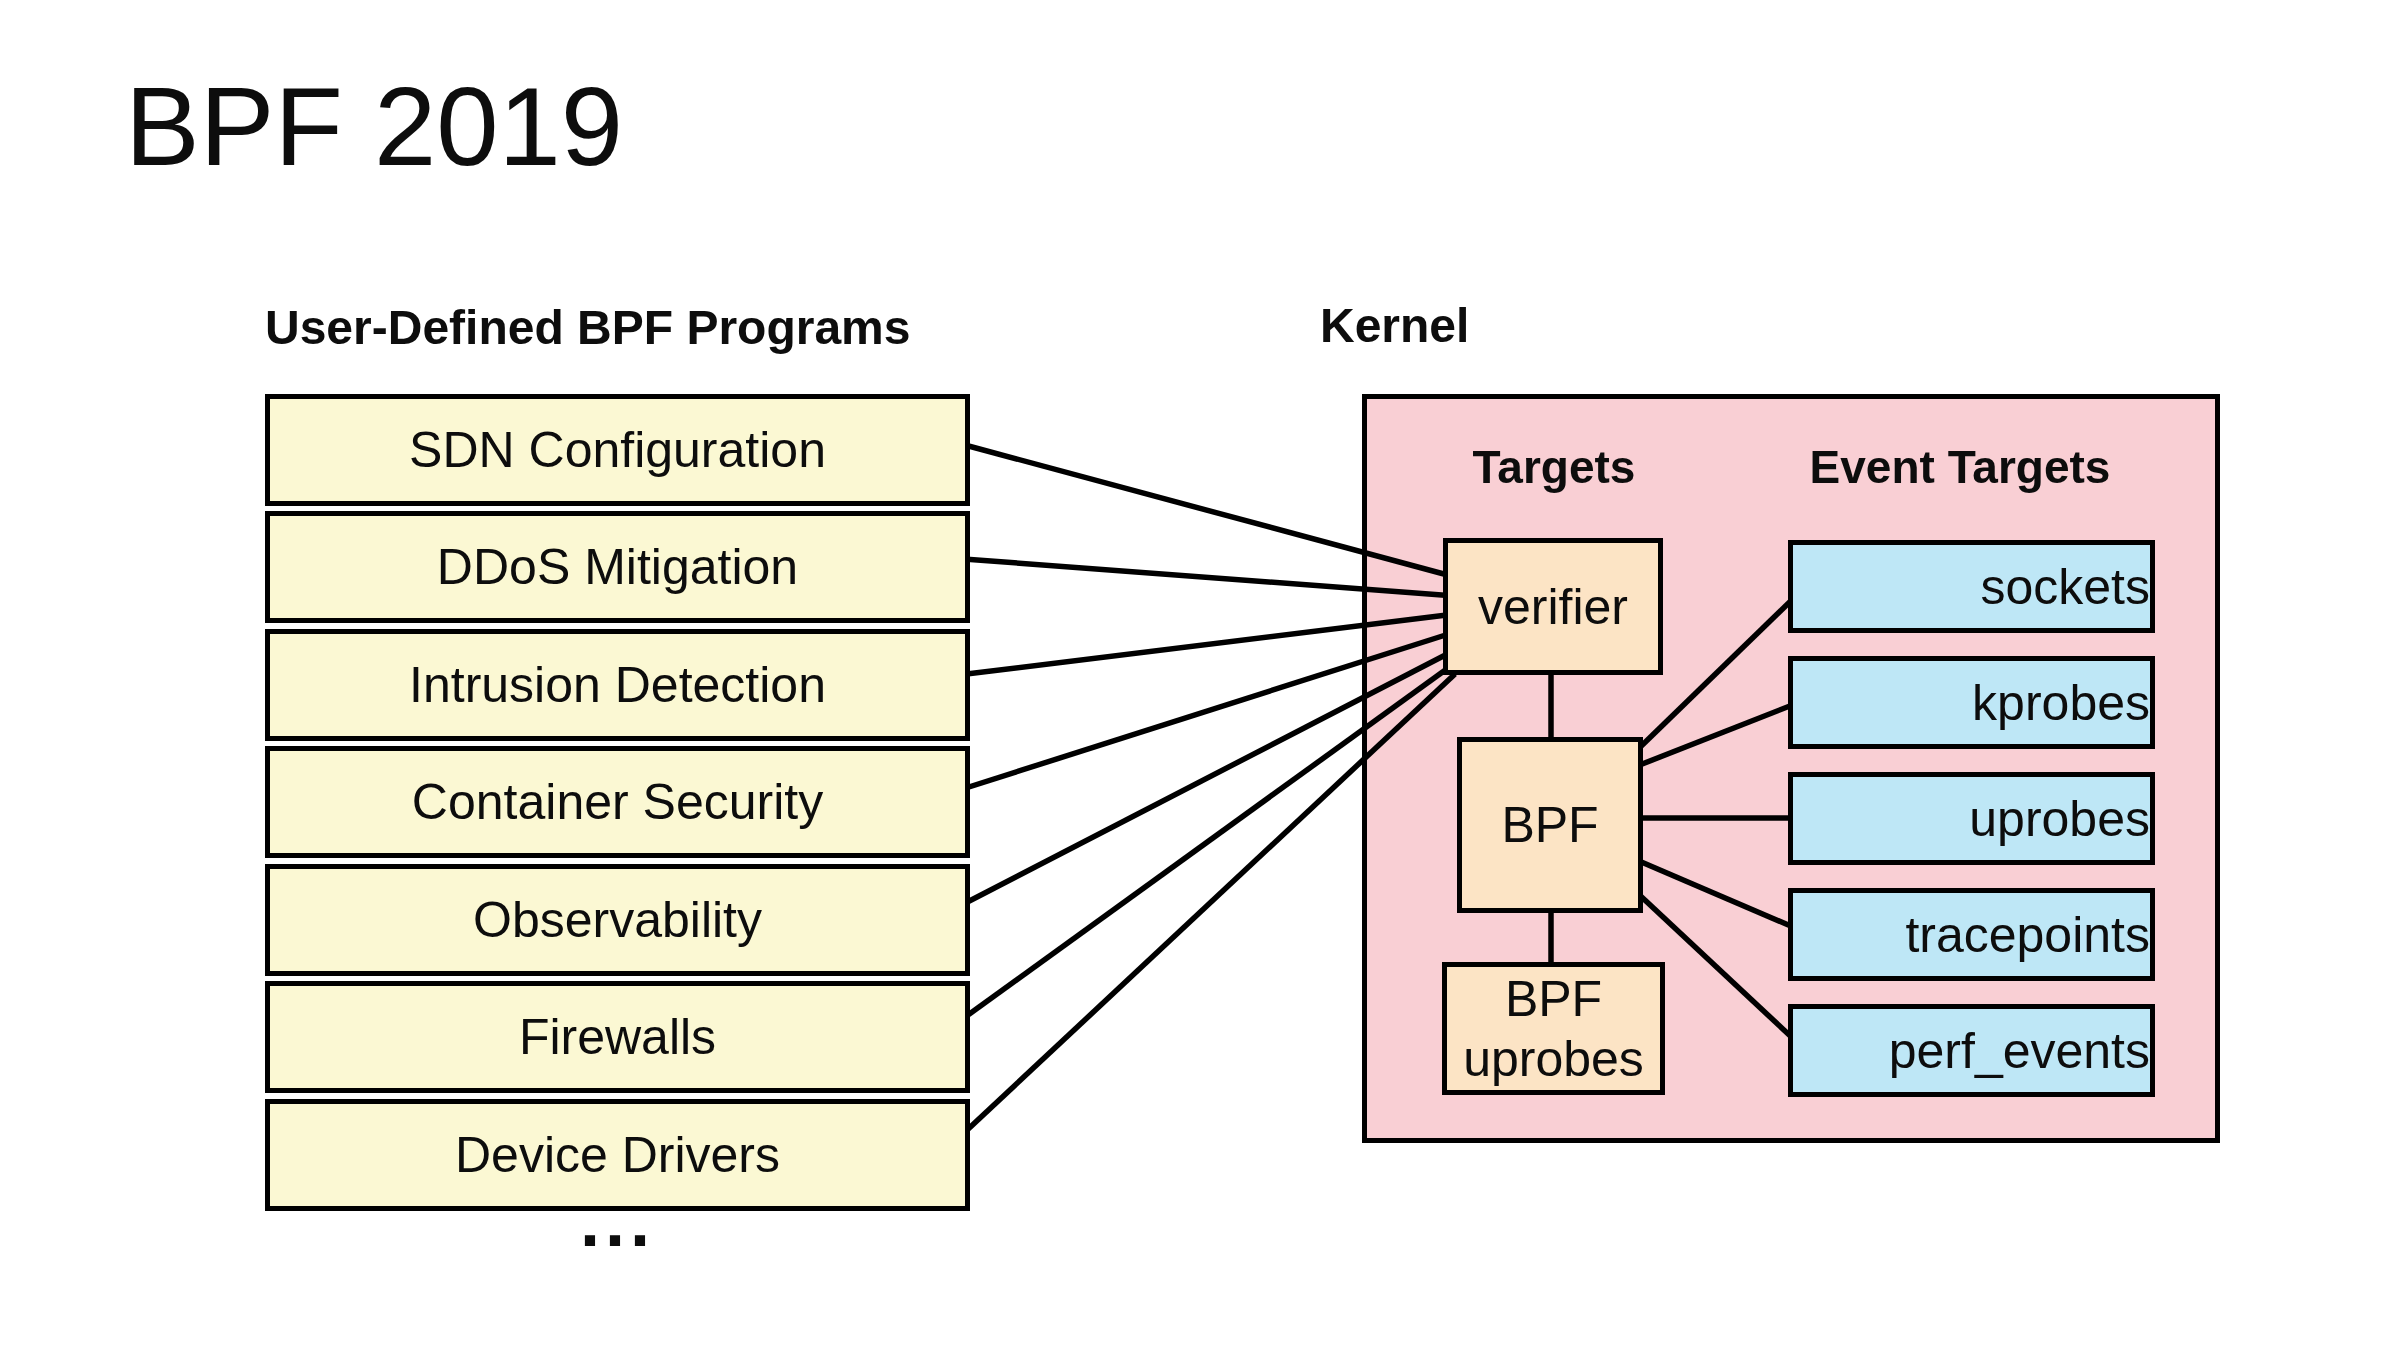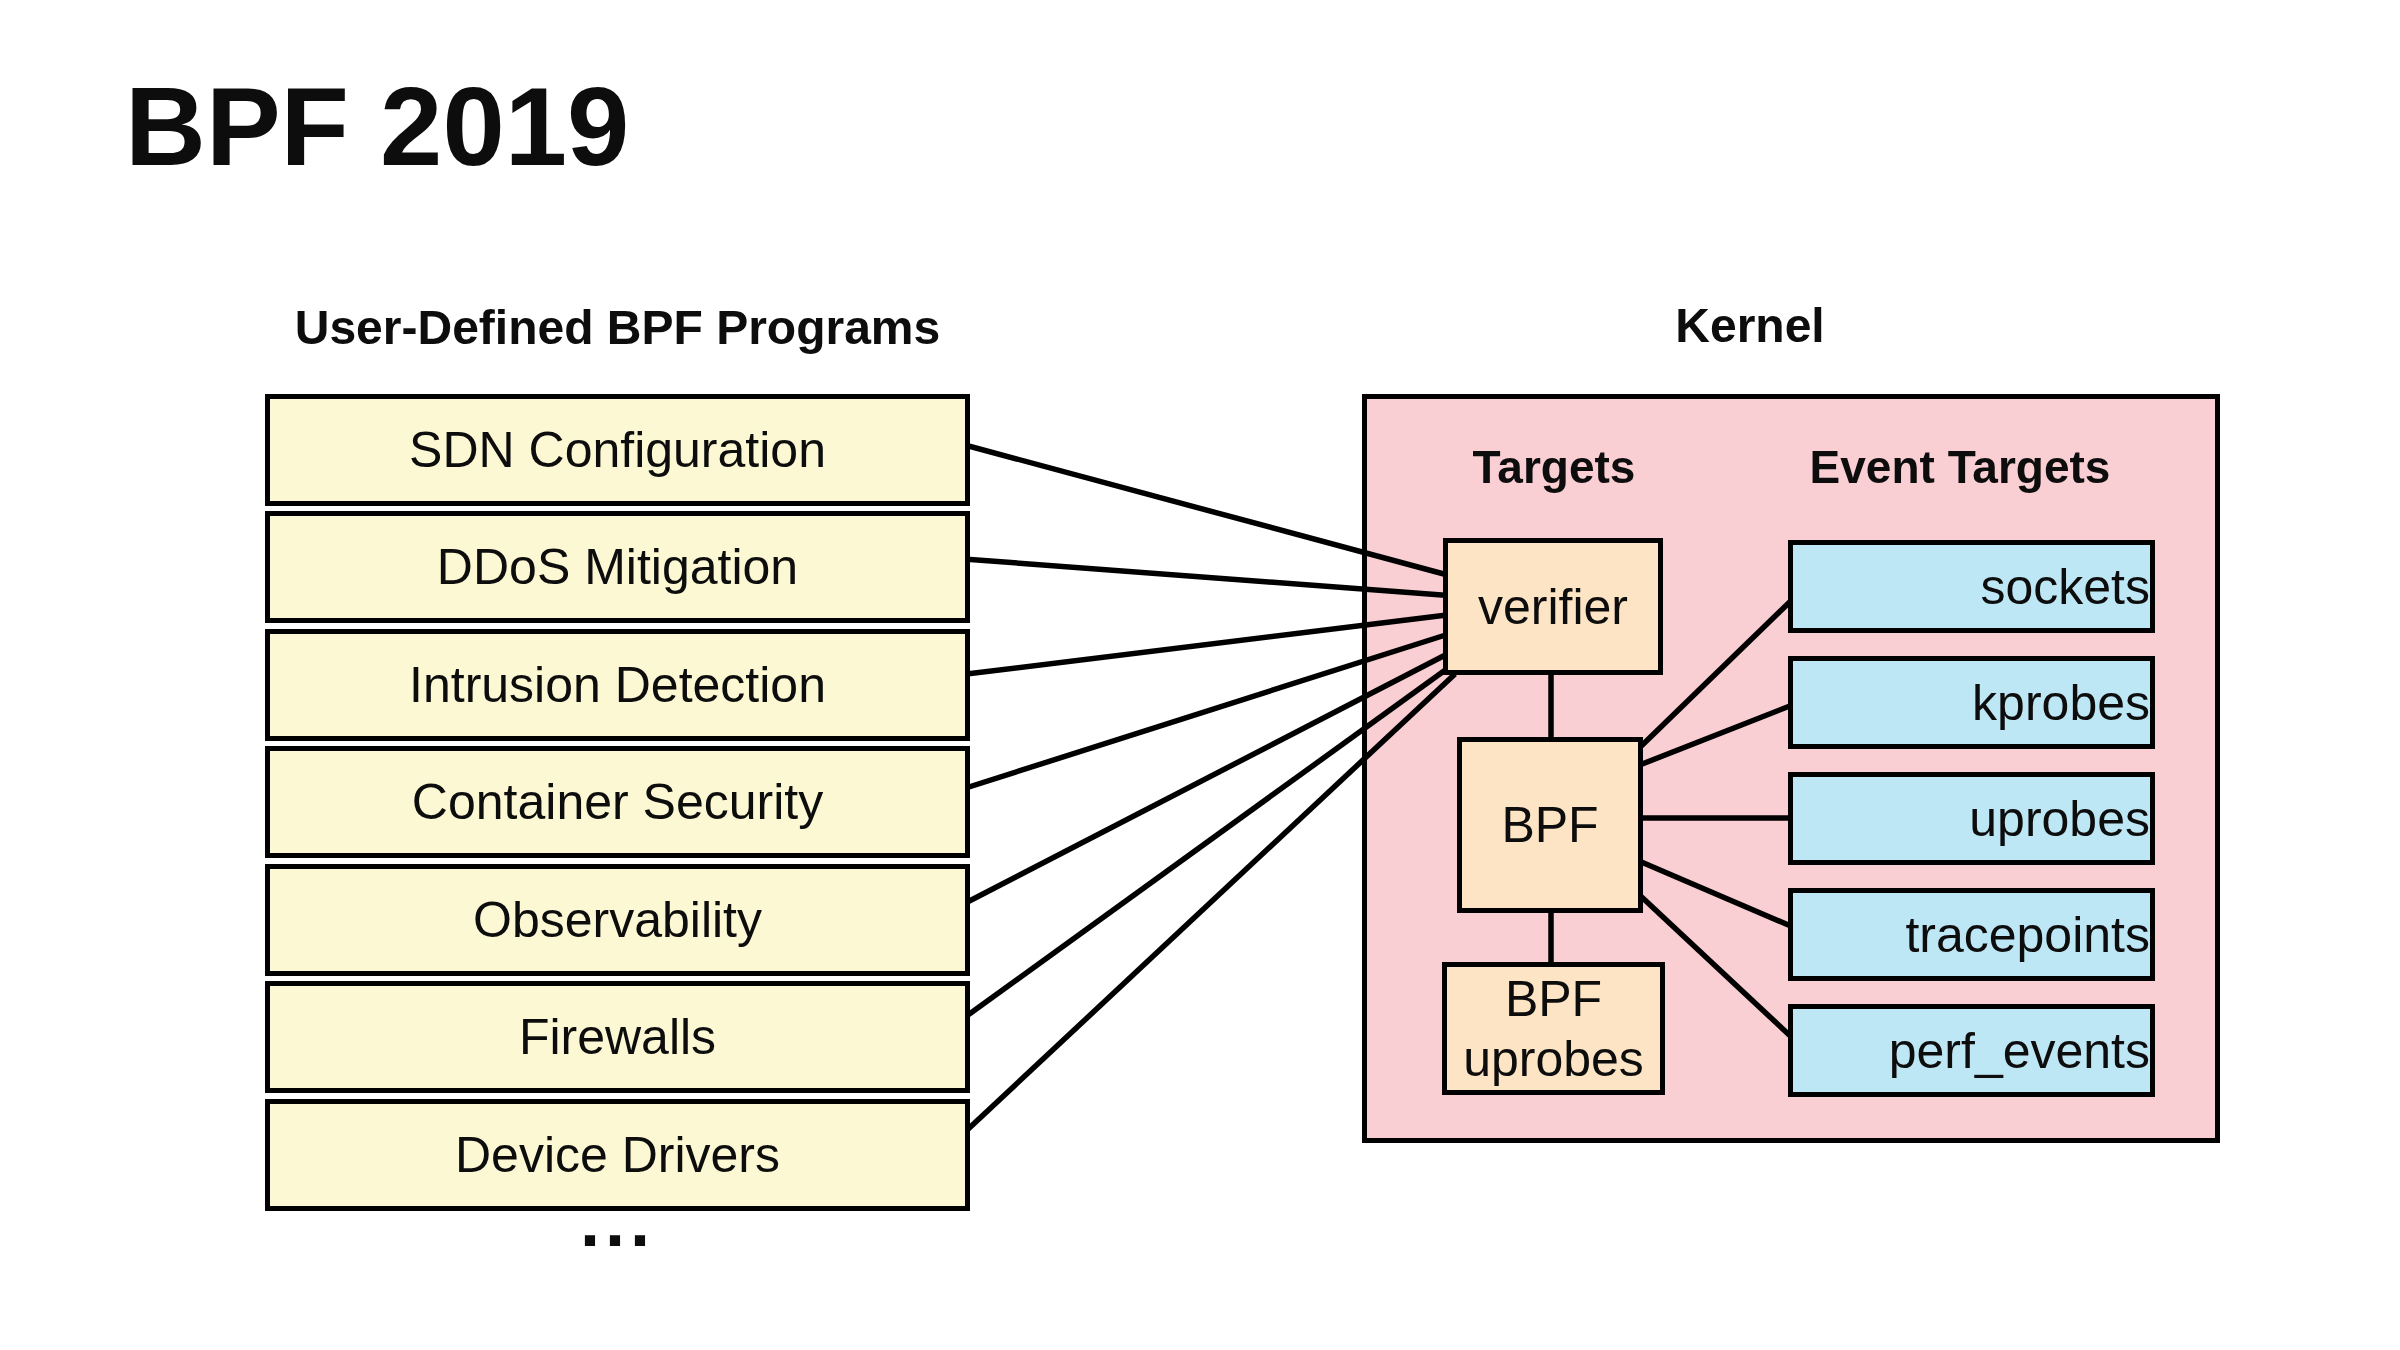--- a/index.html
+++ b/index.html
@@ -6,27 +6,27 @@
   .canvas{
     position:relative;
     width:2400px;height:1350px;
     background:#ffffff;
     overflow:hidden;
     font-family:"Liberation Sans","DejaVu Sans",sans-serif;
     color:var(--c-text,#0d0d0d);
   }
   .title{
     position:absolute;left:125px;top:62px;
-    font-size:112px;font-weight:700;letter-spacing:0px;
+    font-size:112px;font-weight:400;letter-spacing:0px;
     color:var(--c-text,#0d0d0d);
     text-align:right;
   }
   .section-header{
     position:absolute;
-    font-size:48px;font-weight:700;text-align:center;
+    font-size:48px;font-weight:700;
     color:var(--c-text,#0d0d0d);
   }
   .left-header{left:265px;width:705px;top:300px;}
   .kernel-title{left:1320px;width:860px;top:298px;}
   .sub-header{
     position:absolute;
     font-size:46px;font-weight:700;text-align:center;
     color:var(--c-text,#0d0d0d);
   }
   .runtime-header{left:1404px;width:300px;top:440px;}

